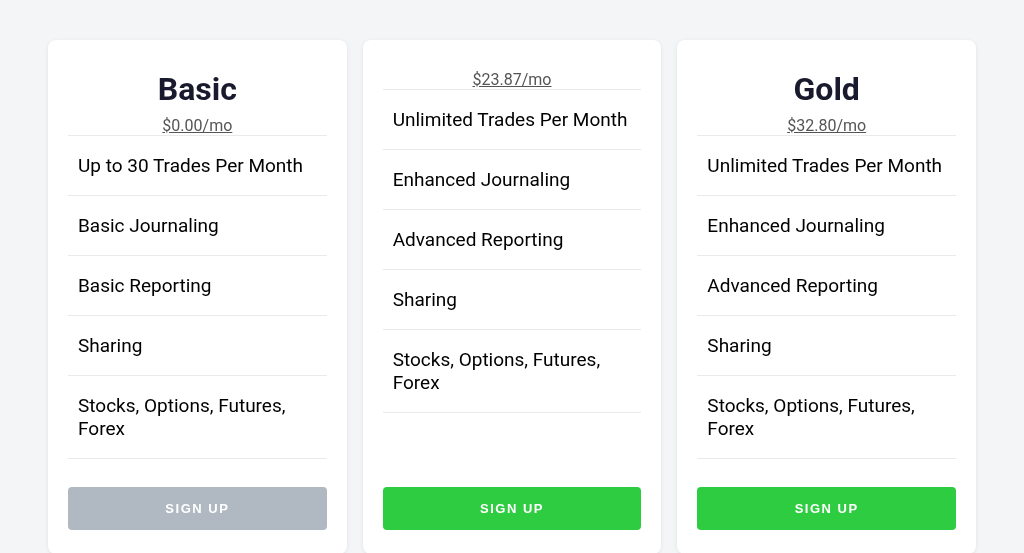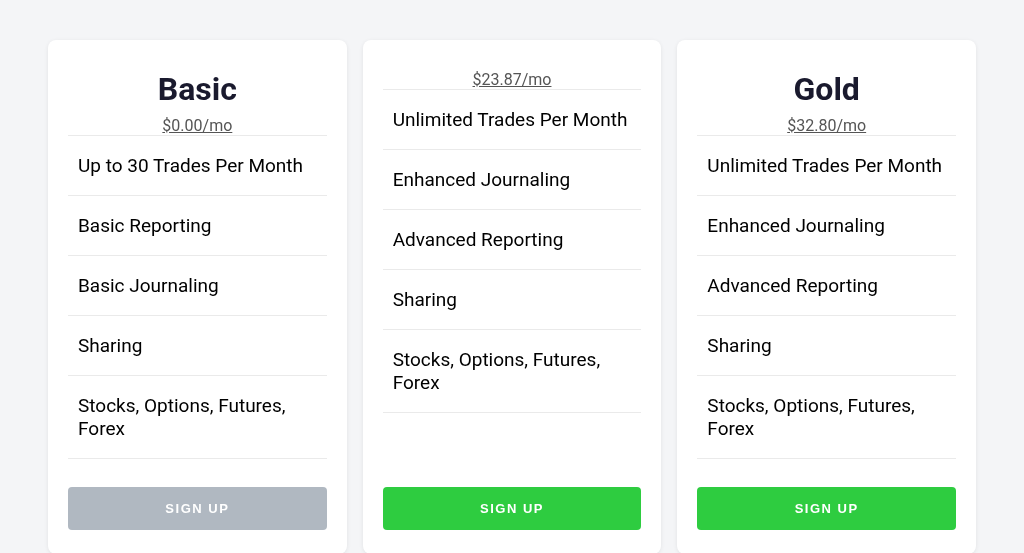--- a/index.html
+++ b/index.html
@@ -97,22 +97,22 @@
   </style>
 </head>
 <body>
 
 <div class="pricing-container">
 <div class="pricing-card">
       <h2 class="card-title">Basic</h2>
       <p class="card-price">$0.00/mo</p>
       <ul class="features-list">
         <li class="feature-item">Up to 30 Trades Per Month</li>
+        <li class="feature-item">Basic Journaling</li>
         <li class="feature-item">Basic Reporting</li>
-        <li class="feature-item">Basic Journaling</li>
         <li class="feature-item">Sharing</li>
         <li class="feature-item">Stocks, Options, Futures, Forex</li>
       </ul>
       <button class="signup-btn disabled">SIGN UP</button>
     </div>
     <div class="pricing-card">
       <p class="card-price">$23.87/mo</p>
       <ul class="features-list">
         <li class="feature-item">Unlimited Trades Per Month</li>
         <li class="feature-item">Enhanced Journaling</li>

